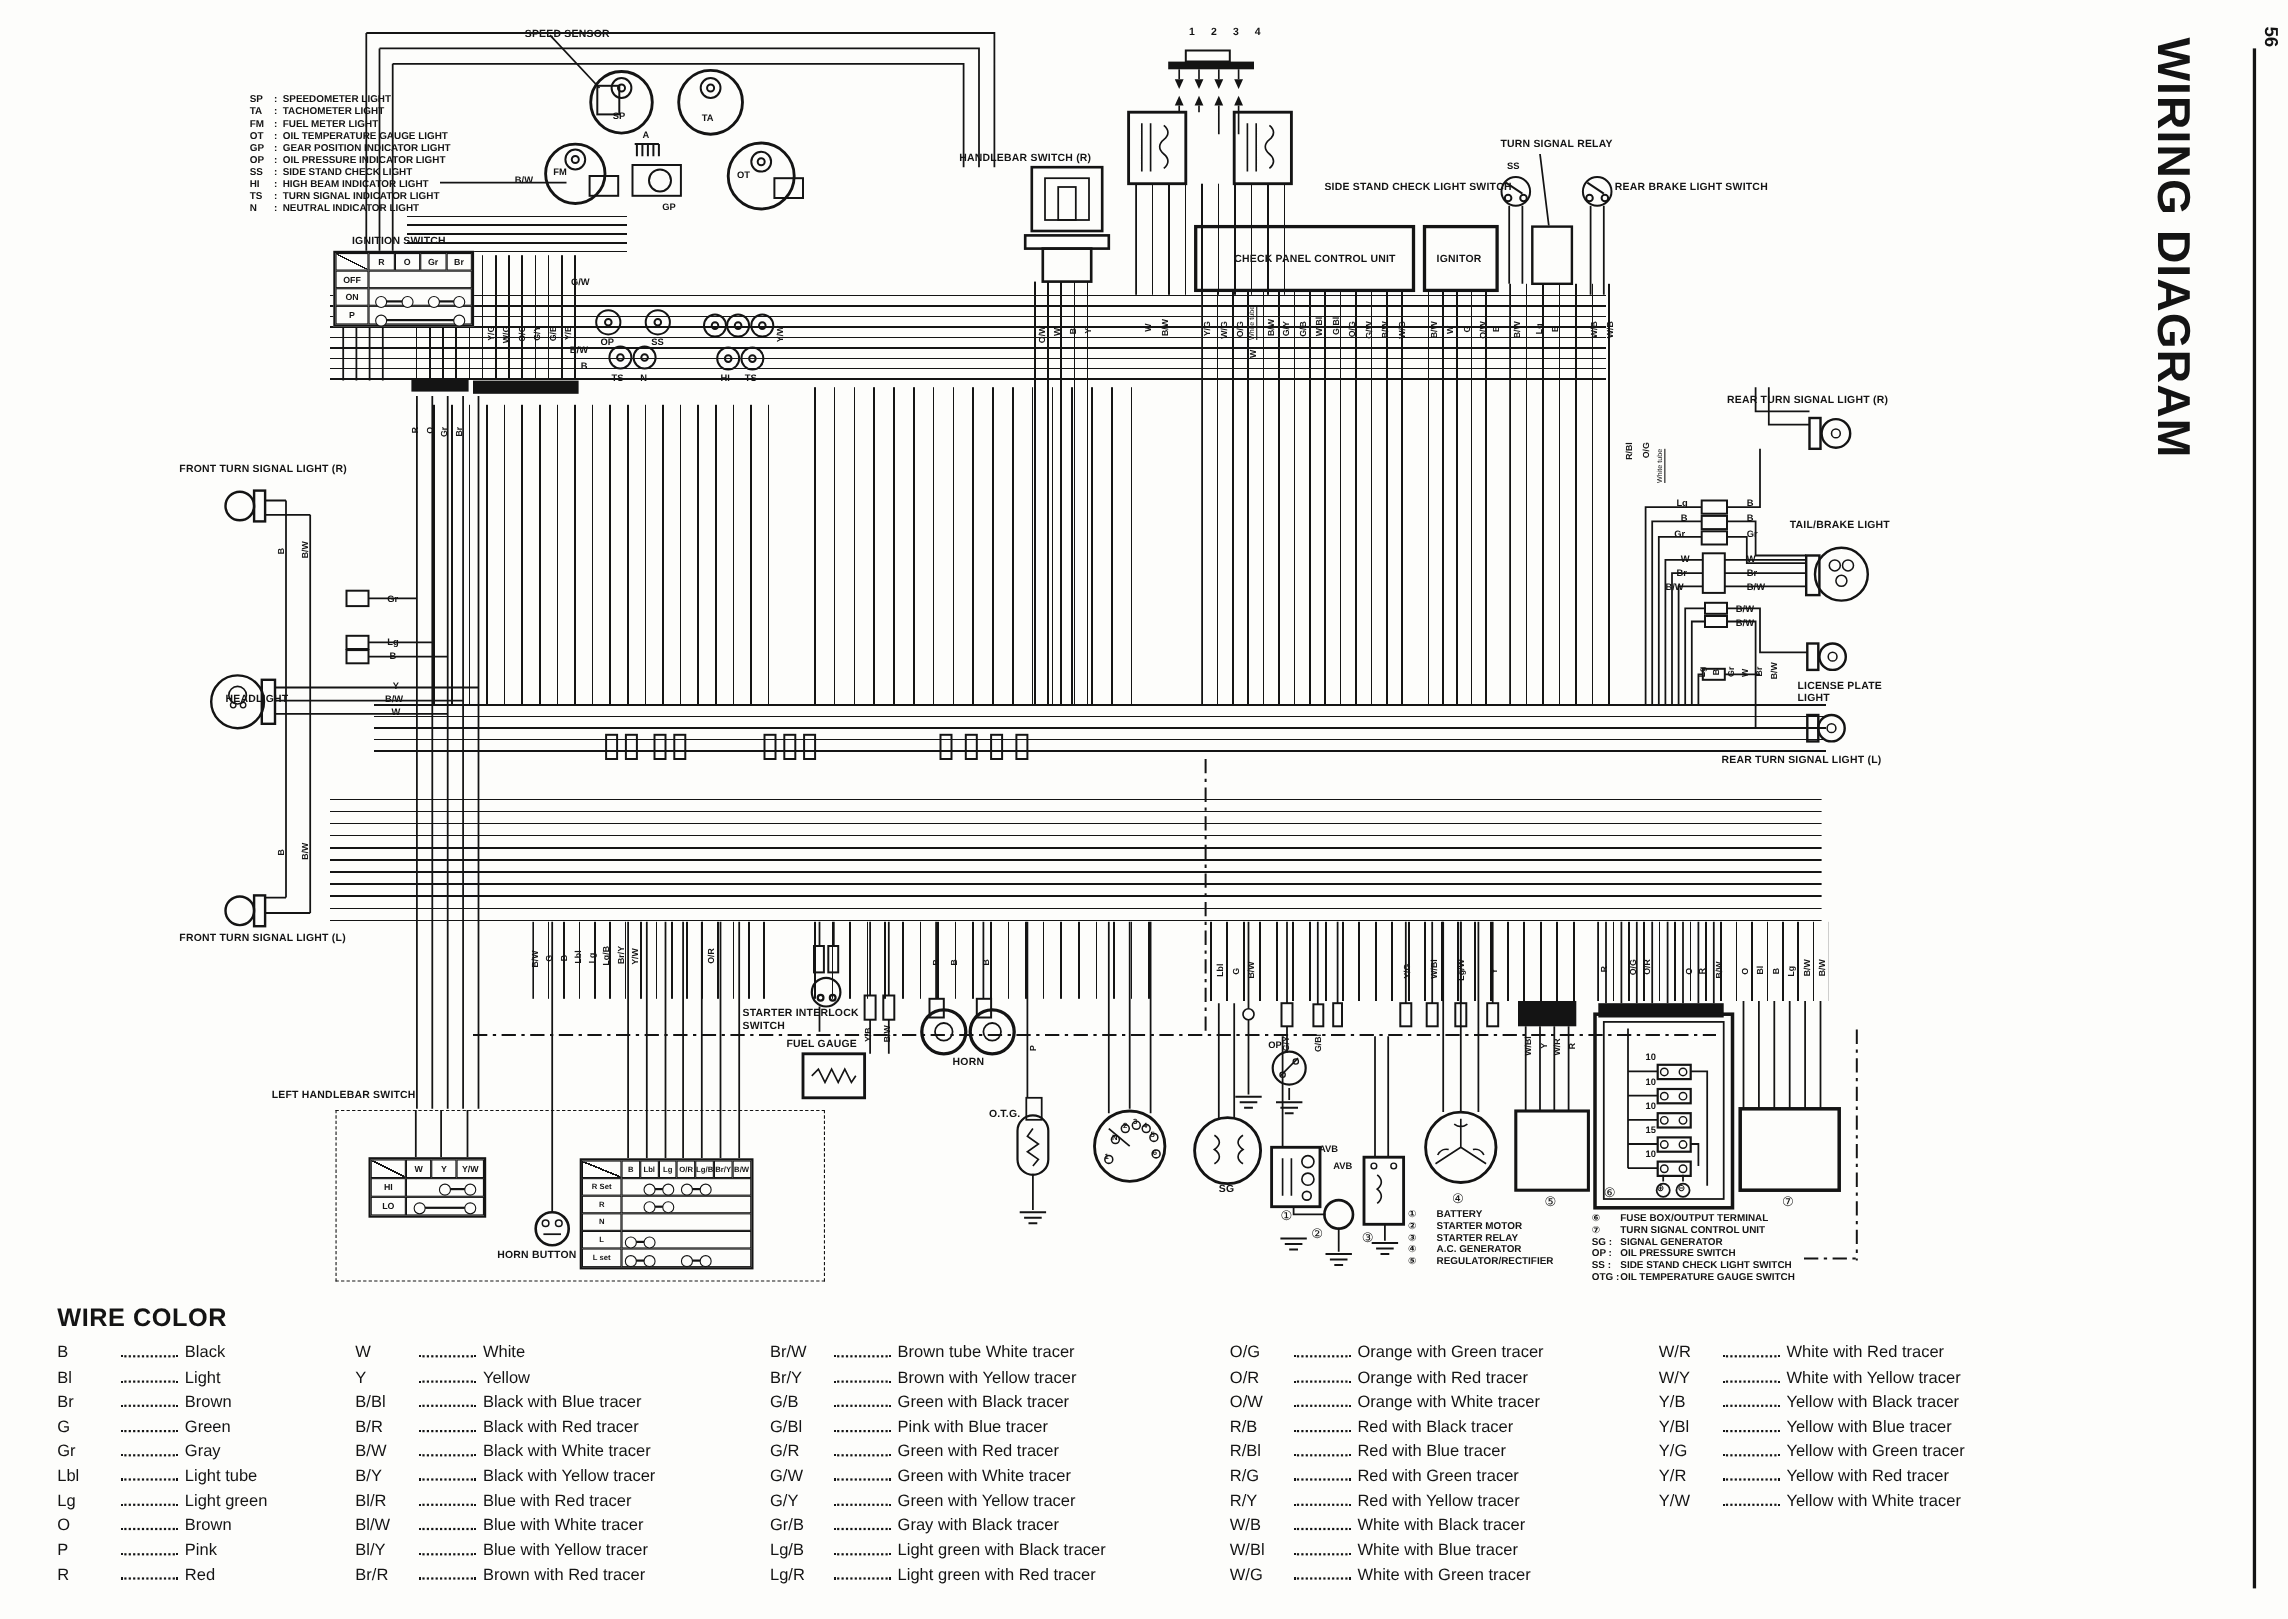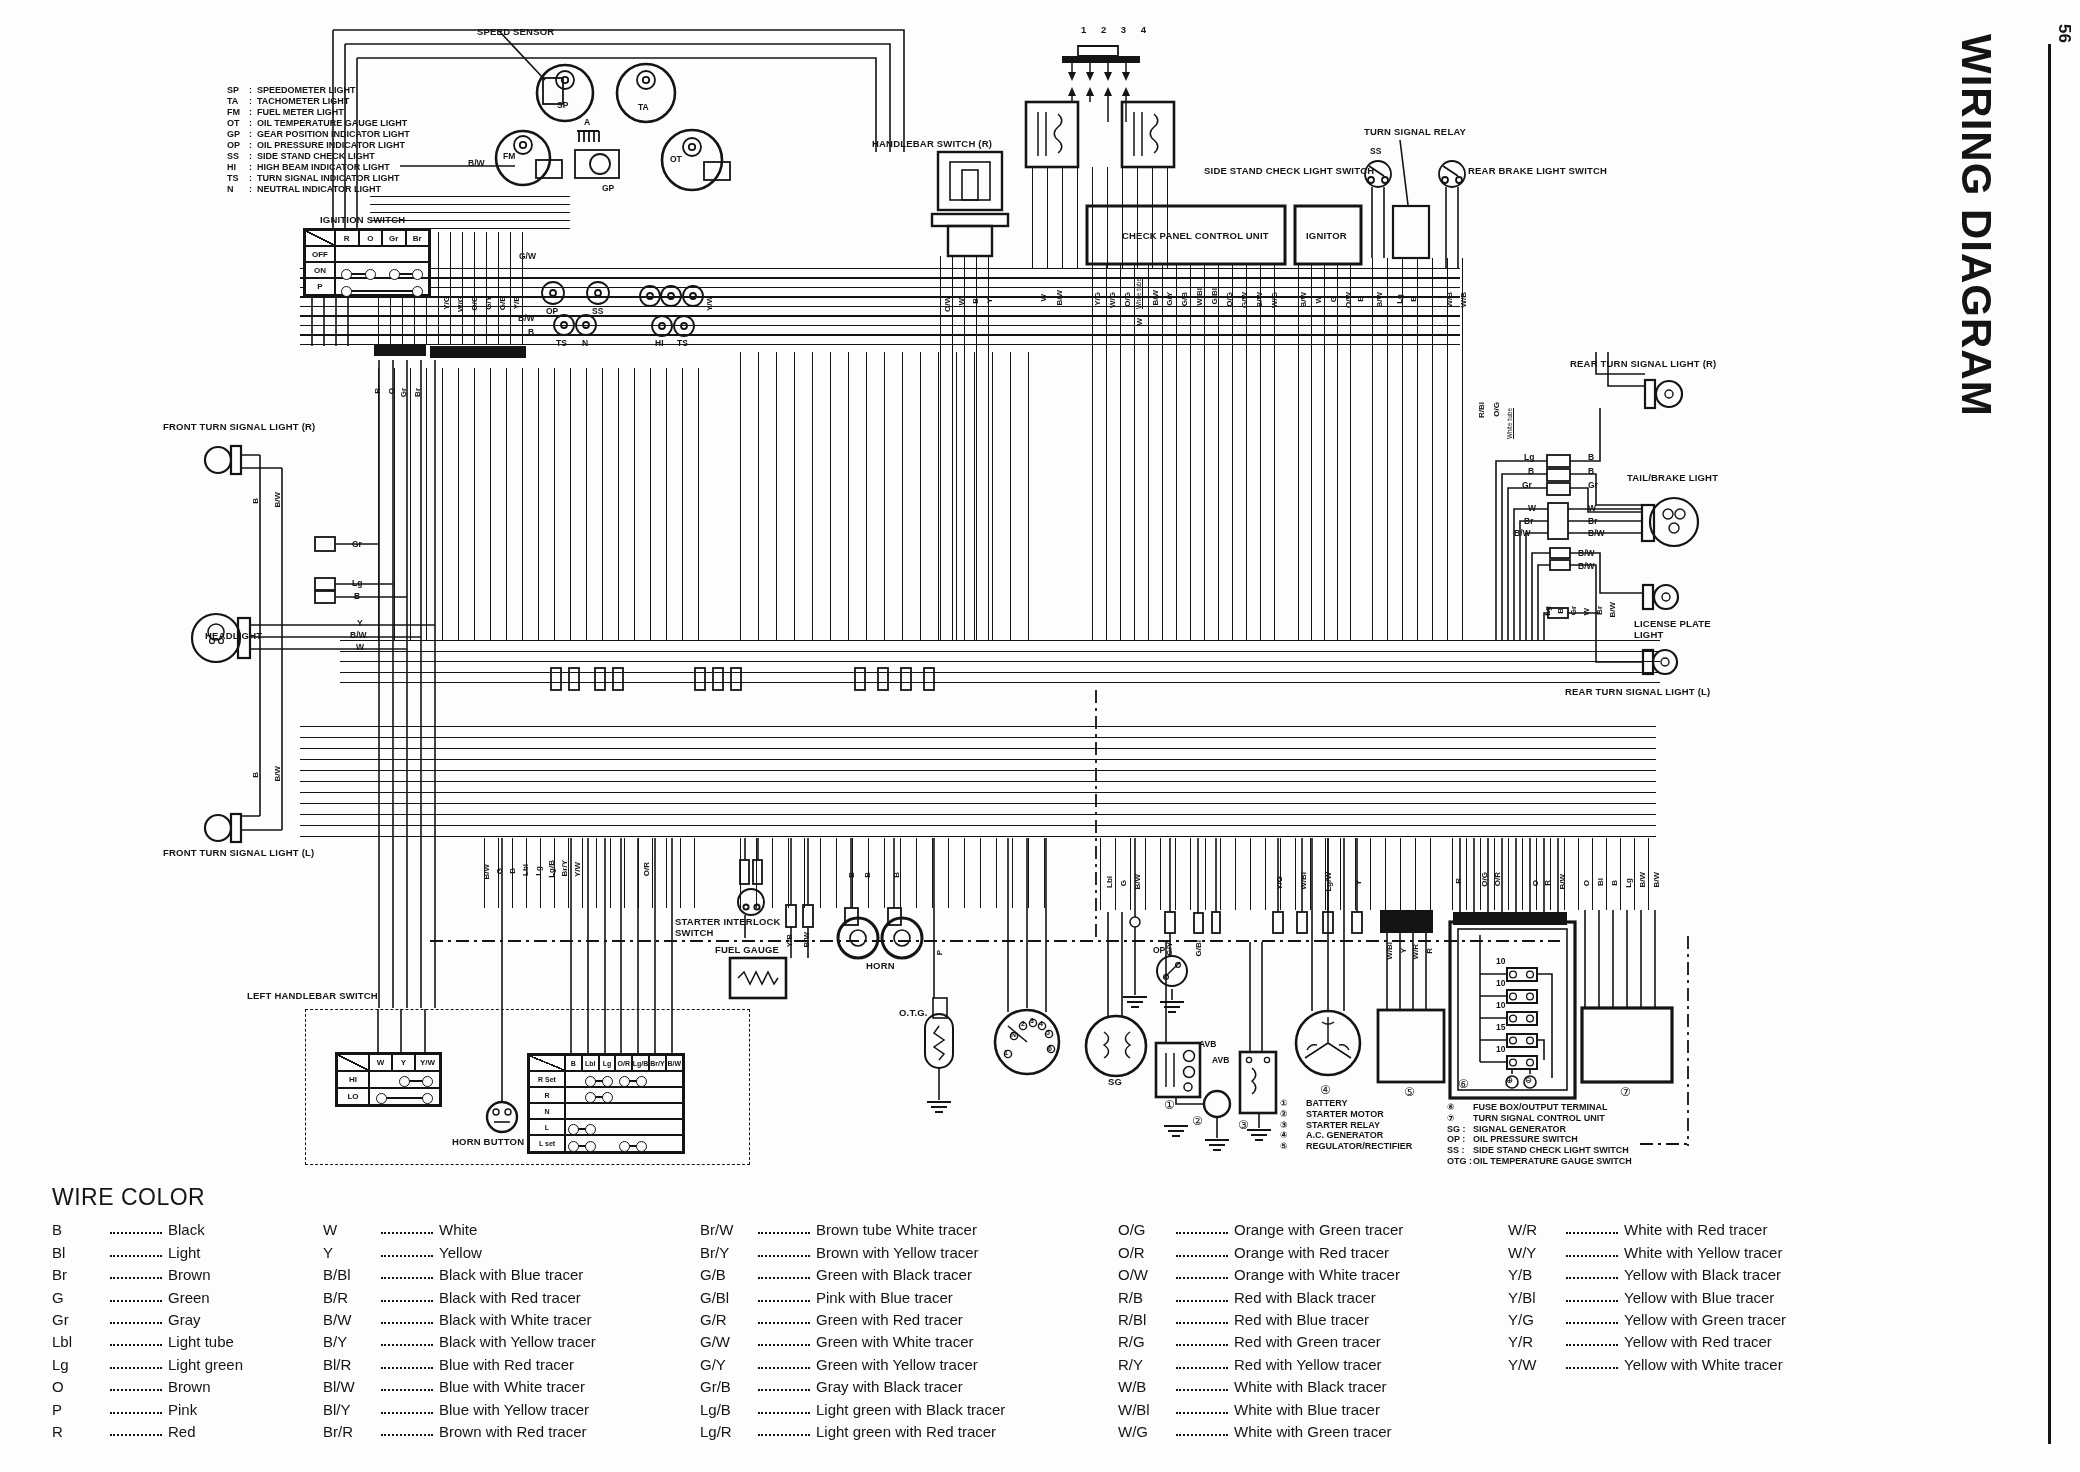--- a/index.html
+++ b/index.html
@@ -27,21 +27,21 @@
   .tbl{position:absolute;background:#fdfdfb;border:2.5px solid #141414}
   .trow{display:flex}
   .tcell{border:1px solid #141414;display:flex;align-items:center;justify-content:center;
          font-size:8px;font-weight:bold;box-sizing:border-box}
   .corner{background:linear-gradient(to top right,transparent 47%,#141414 47%,#141414 53%,transparent 53%)}
   .dot{position:absolute;width:9px;height:9px;border:1.7px solid #141414;border-radius:50%;background:#fdfdfb;z-index:2}
   .cbar{position:absolute;height:2.4px;background:#141414;z-index:1}
   
   .dashbox{position:absolute;border:1.6px dashed #141414}
   
-  .wc-title{position:absolute;left:52px;top:1184px;font-size:23px;font-weight:normal;letter-spacing:.5px}
+  .wc-title{position:absolute;left:52px;top:1184px;font-size:23px;font-weight:bold;letter-spacing:.5px}
   .wc-col{position:absolute;top:1216px}
   .wc-row{display:flex;align-items:flex-end;font-size:15px;height:22.4px}
   .wc-code{width:58px}
   .wc-dots{width:52px;border-bottom:2.4px dotted #141414;margin:0 6px 4px 0}
   .wc-name{white-space:nowrap}
   
   .cl{position:absolute;font-size:9px;font-weight:bold}
   .cl-row{display:flex;line-height:10.8px}
   .cl-m{width:26px}
   

